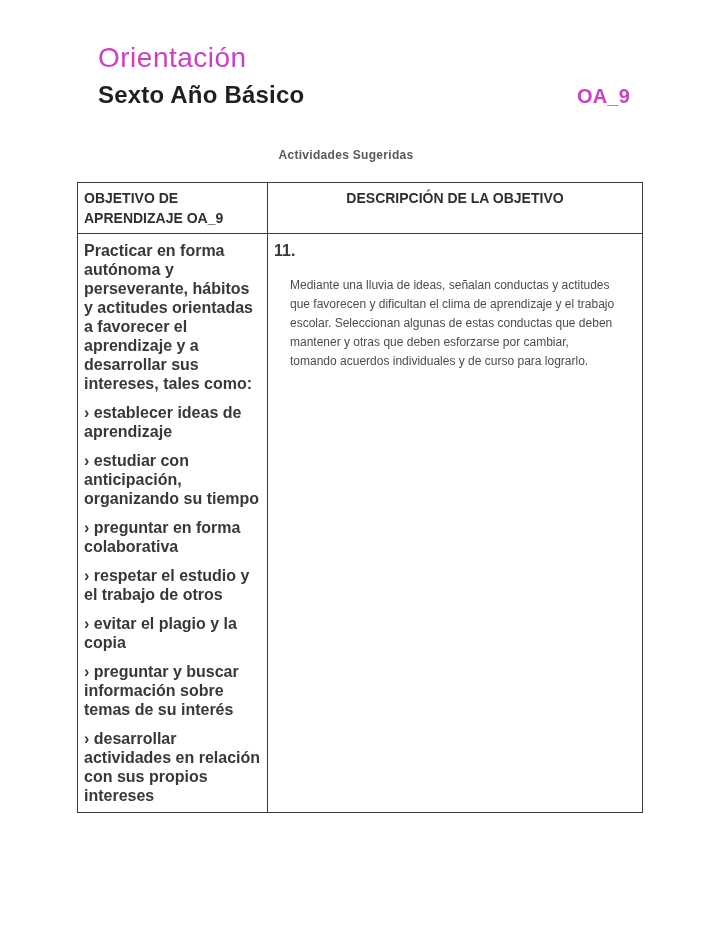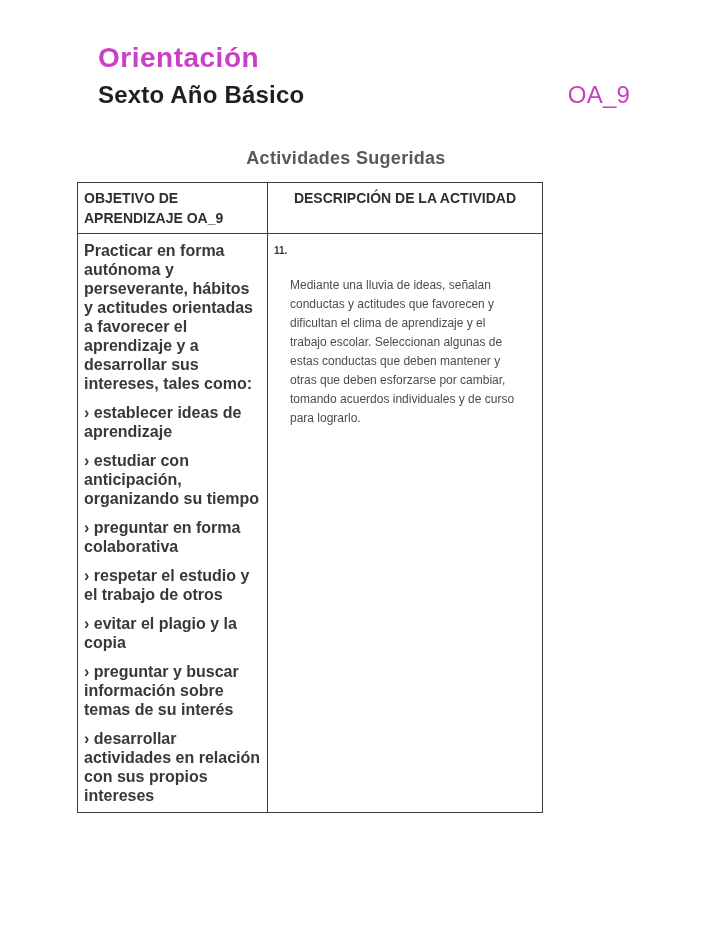--- a/index.html
+++ b/index.html
@@ -12,59 +12,59 @@
     font-family: "Liberation Sans", sans-serif;
   }
   .doc-header {
     position: absolute;
     left: 98px;
     top: 42px;
     width: 532px;
   }
   .subject-title {
     font-size: 28px;
-    font-weight: bold;
+    font-weight: normal;
     letter-spacing: 0.5px;
     color: var(--accent, #cb3fc4);
     line-height: 32px;
   }
   .subtitle-row {
     display: flex;
     justify-content: space-between;
     align-items: baseline;
     margin-top: 7px;
   }
   .grade-subtitle {
     font-size: 24px;
     font-weight: bold;
     color: #1f1f1f;
     letter-spacing: 0.2px;
   }
   .oa-code {
-    font-size: 24px;
-    font-weight: normal;
+    font-size: 20px;
+    font-weight: bold;
     color: var(--accent, #cb3fc4);
     letter-spacing: 0.2px;
   }
   .section-title {
     position: absolute;
     top: 148px;
     left: 0;
     width: 692px;
     text-align: center;
-    font-size: 18px;
+    font-size: 12px;
     font-weight: bold;
     color: var(--title_gray, #595959);
     letter-spacing: 0.3px;
   }
   table.activities-table {
     position: absolute;
     left: 77px;
     top: 182px;
-    width: 466px;
+    width: 566px;
     border-collapse: collapse;
     table-layout: fixed;
   }
   .activities-table th,
   .activities-table td {
     border: 1.5px solid #3c3c3c;
     vertical-align: top;
     box-sizing: border-box;
   }
   .activities-table th {
@@ -93,21 +93,21 @@
     font-weight: bold;
     line-height: 19px;
     color: #383838;
   }
   .obj-item:last-child { margin-bottom: 1px; }
   .td-description {
     padding: 7px 8px 6px 6px;
   }
   .act-number {
     margin: 0 0 9px 0;
-    font-size: 10px;
+    font-size: 16px;
     font-weight: bold;
     line-height: 19px;
     color: #383838;
   }
   .act-text {
     margin: 16px;
     font-size: 12px;
     line-height: 19px;
     color: #4c4c4c;
   }
@@ -122,21 +122,21 @@
     <span class="oa-code">OA_9</span>
   </div>
 </div>
 
 <div class="section-title">Actividades Sugeridas</div>
 
 <table class="activities-table">
   <thead>
     <tr>
       <th class="th-objective">OBJETIVO DE APRENDIZAJE OA_9</th>
-      <th class="th-description">DESCRIPCIÓN DE LA ACTIVIDAD</th>
+      <th class="th-description">DESCRIPCIÓN DE LA OBJETIVO</th>
     </tr>
   </thead>
   <tbody>
     <tr>
       <td class="td-objective">
         <p class="obj-intro">Practicar en forma autónoma y perseverante, hábitos y actitudes orientadas a favorecer el aprendizaje y a desarrollar sus intereses, tales como:</p>
         <p class="obj-item">› establecer ideas de aprendizaje</p>
         <p class="obj-item">› estudiar con anticipación, organizando su tiempo</p>
         <p class="obj-item">› preguntar en forma colaborativa</p>
         <p class="obj-item">› respetar el estudio y el trabajo de otros</p>

